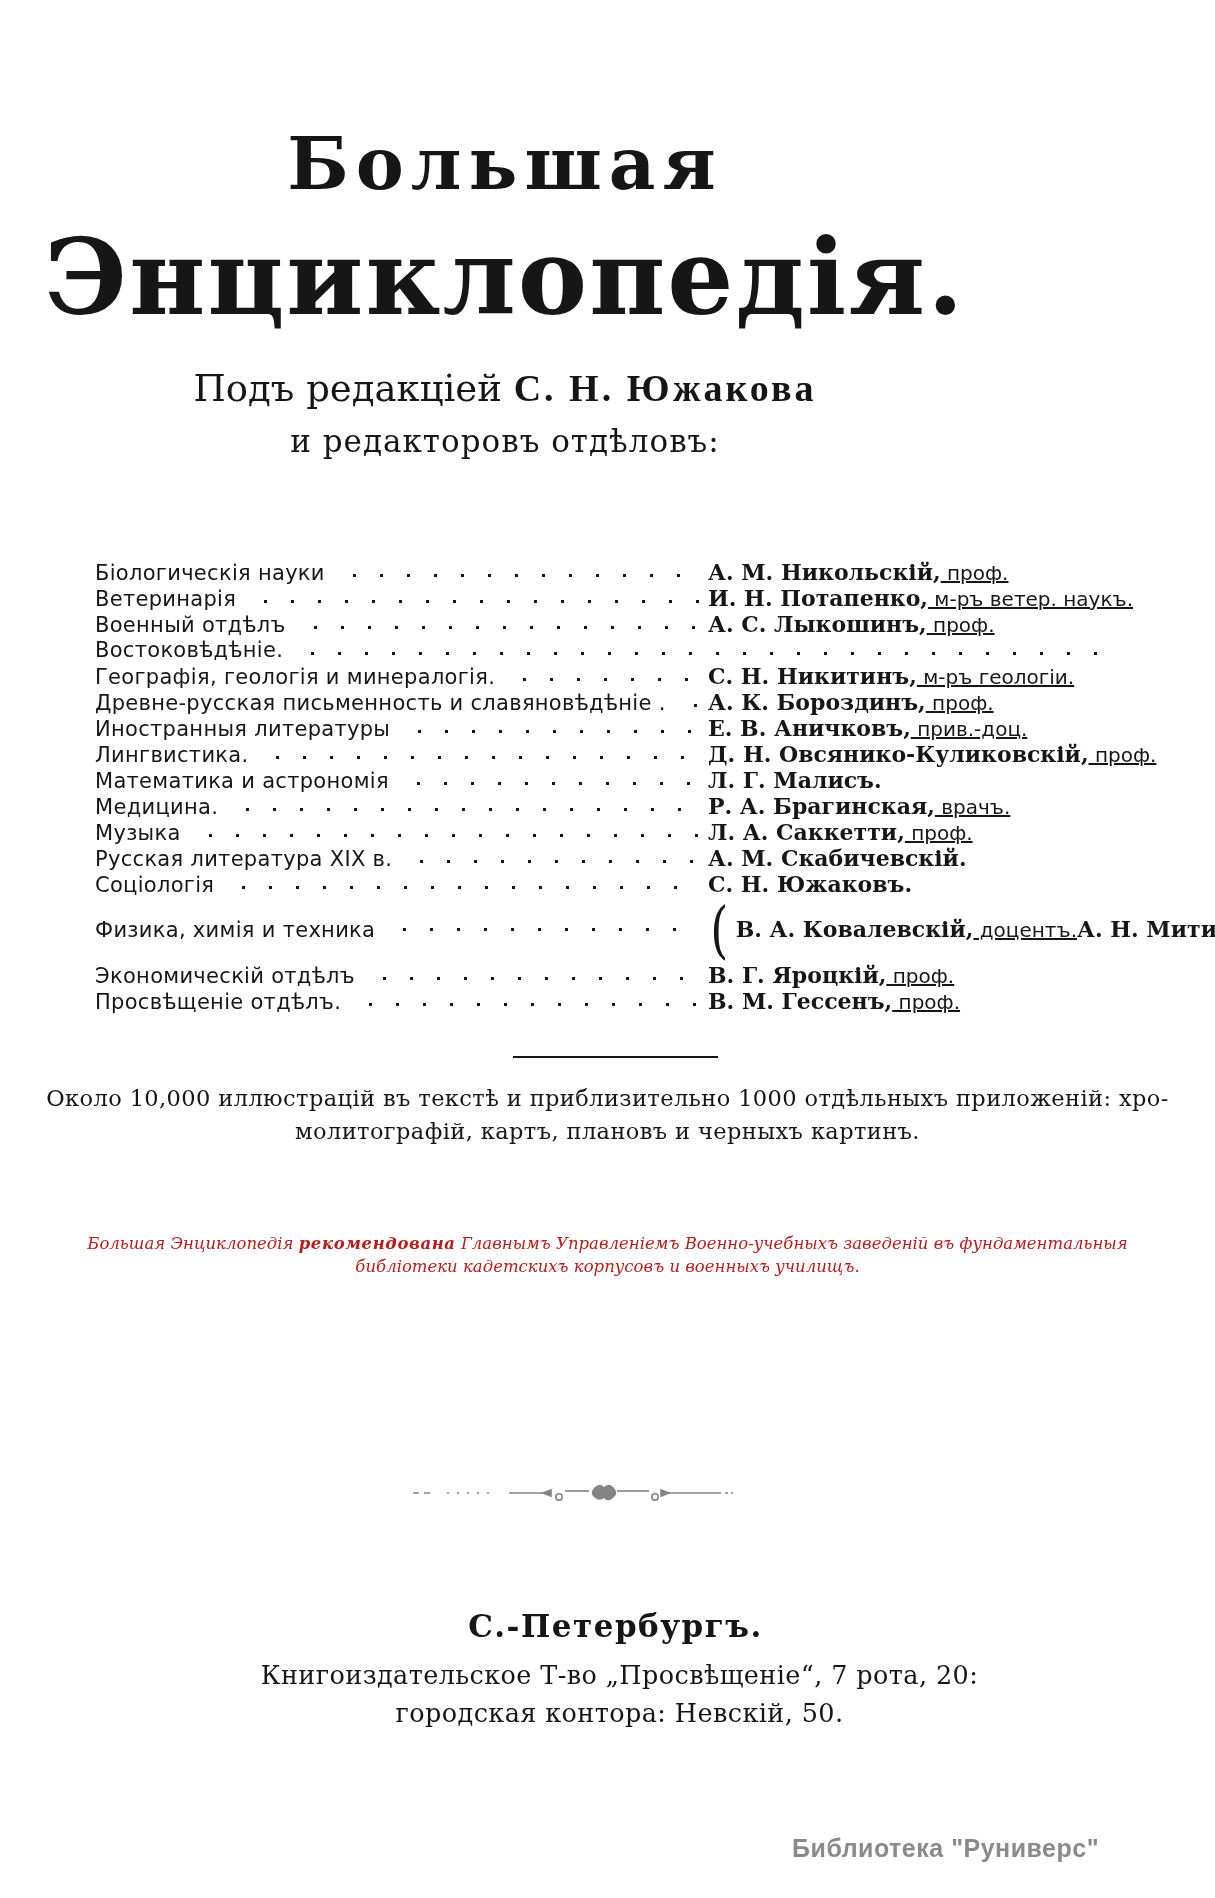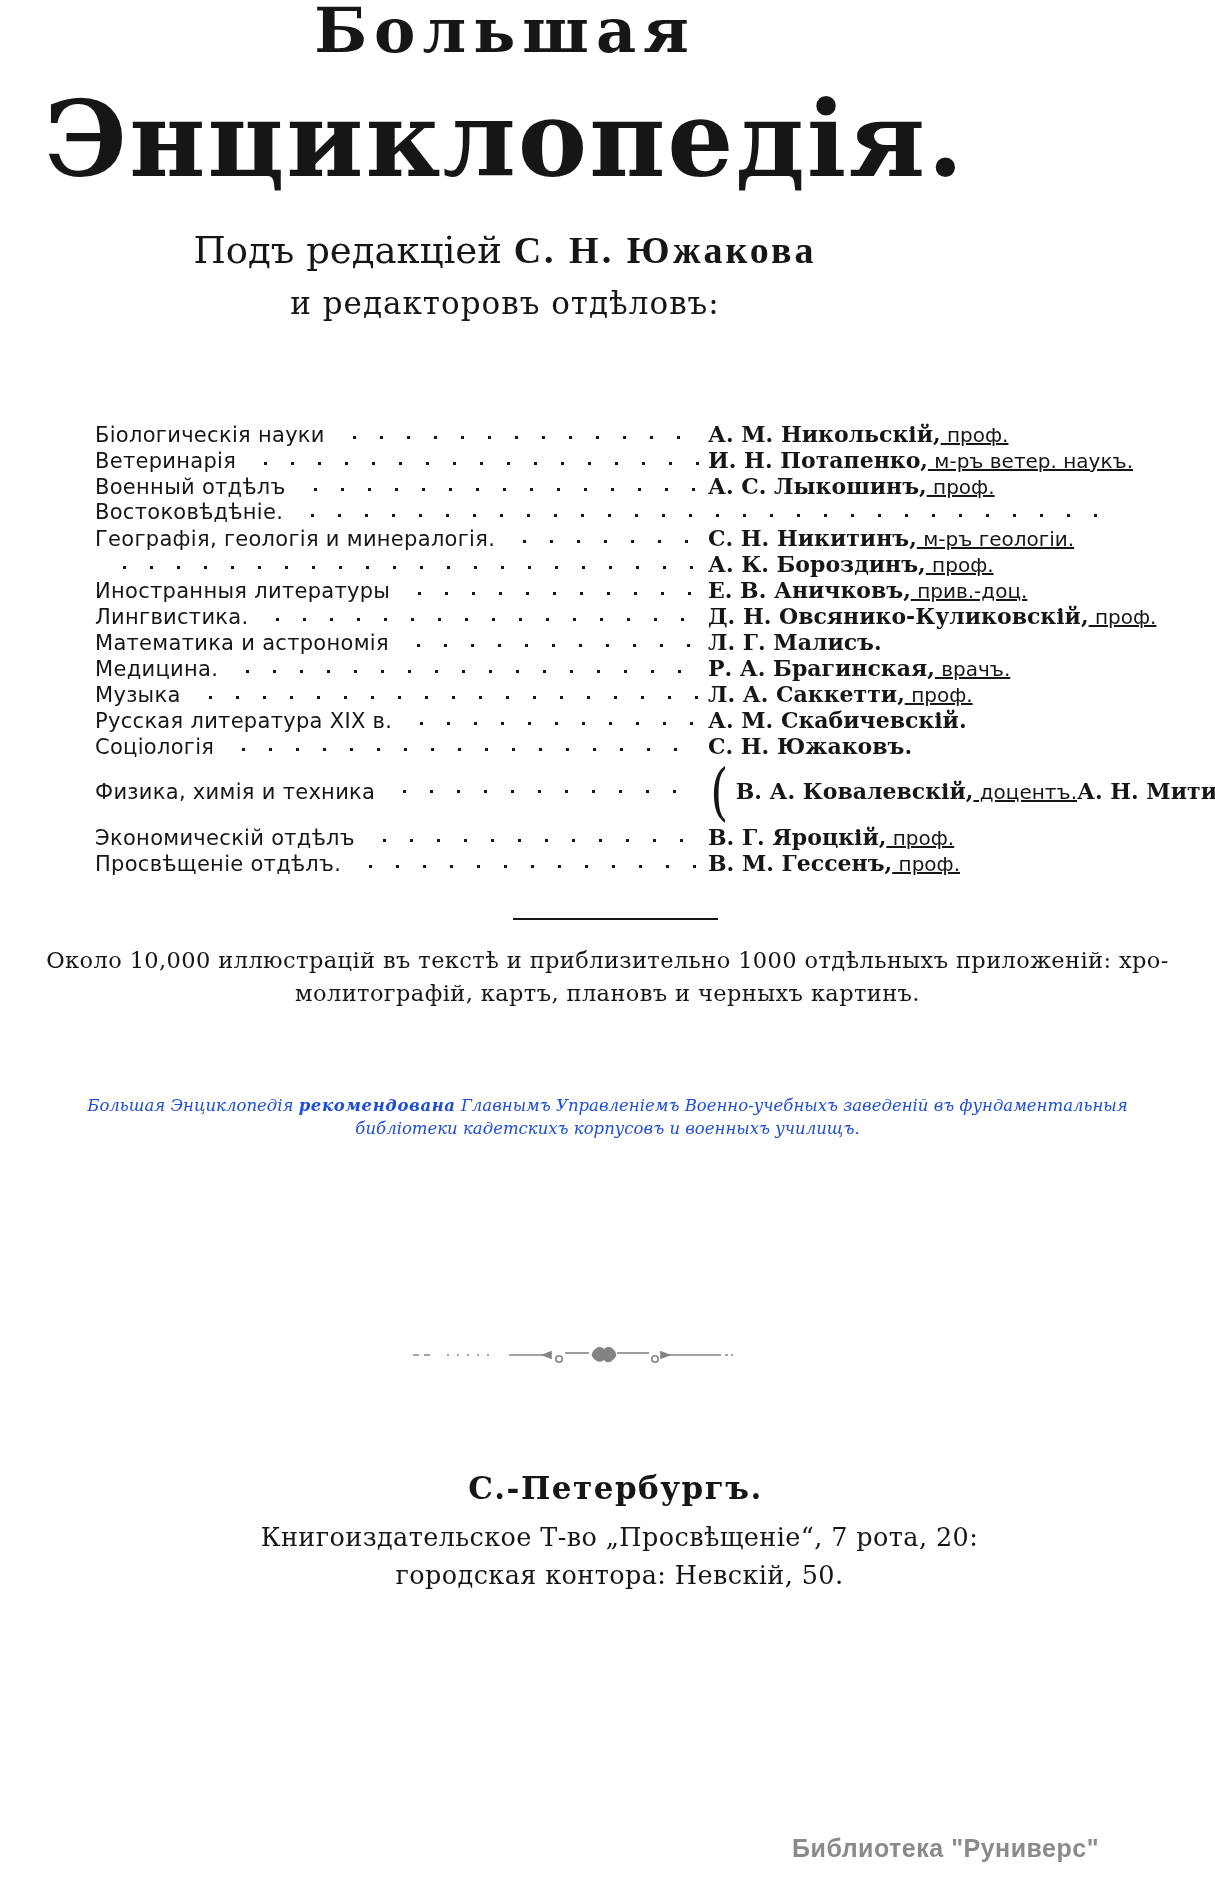--- a/index.html
+++ b/index.html
@@ -2,21 +2,21 @@
 <html><head>
 <meta charset="utf-8">
 <style>
   html,body{margin:0;padding:0;}
   body{
     width:1215px;height:1898px;background:#ffffff;position:relative;overflow:hidden;
     font-family:"DejaVu Serif", serif;color:#161616;
     -webkit-font-smoothing:antialiased;
   }
   .top-block{width:1010px;text-align:center;}
-  .title-line1{font-weight:bold;font-size:62px;line-height:1;letter-spacing:7px;}
+  .title-line1{font-weight:bold;font-size:72px;line-height:1;letter-spacing:7px;padding-top:128px;}
   .title-line2{font-weight:bold;font-size:104px;line-height:1;letter-spacing:2px;margin-top:26px;}
   .editor-line{margin-top:38px;font-size:37px;line-height:1.1;white-space:nowrap;}
   .editor-name-main{font-family:Liberation Serif, serif;font-weight:bold;letter-spacing:3px;font-size:38px;}
   .editors-subtitle{margin-top:13px;font-size:31px;letter-spacing:1px;}
 
   .dept-list{margin:100px 95px 0 95px;font-size:21px;}
   .dept-row{display:flex;align-items:baseline;line-height:26px;height:26px;}
   .dept-row.grouped{align-items:center;height:56px;margin:5px 0 4px 0;}
   .dept-subject{font-family:"DejaVu Sans", sans-serif;white-space:nowrap;letter-spacing:0.3px;}
   .dot-leader{flex:1;align-self:flex-end;height:9px;margin:0 8px 5px 14px;
@@ -27,21 +27,21 @@
   .editor-name{font-family:"DejaVu Serif", serif;font-weight:bold;font-size:22px;}
   .editor-title{font-family:"DejaVu Sans", sans-serif;font-size:20px;text-decoration:underline;}
   .dept-editor.with-brace{display:flex;align-items:center;}
   .brace{font-family:"DejaVu Serif", serif;font-size:58px;font-weight:normal;
     transform:scaleY(1.05) scaleX(0.8);margin-right:5px;line-height:56px;}
   .stack{display:flex;line-height:27px;}
 
   .section-rule{width:205px;height:2px;background:#161616;margin:42px auto 0 auto;transform:translateX(8px);}
   .illustrations{margin-top:24px;text-align:center;font-size:22.5px;line-height:33px;letter-spacing:0.4px;width:100%;}
 
-  .recommendation{margin-top:84px;text-align:center;font-style:italic;font-size:16.5px;line-height:23px;color:#1d4ed8;width:100%;}
+  .recommendation{margin-top:84px;text-align:center;font-style:italic;font-size:16.5px;line-height:23px;color:#b91c1c;width:100%;}
   .recommendation b{font-weight:bold;letter-spacing:0.6px;}
 
   .ornament{margin:206px auto 0 auto;width:320px;text-align:center;transform:translateX(-35px);opacity:0.85;}
 
   .imprint-city{margin-top:96px;text-align:center;font-weight:bold;font-size:31px;letter-spacing:1.5px;transform:translateX(8px);}
   .imprint-lines{margin-top:12px;text-align:center;font-size:25.5px;line-height:38px;letter-spacing:0.4px;transform:translateX(12px);}
 
   .watermark{position:absolute;top:1834px;right:116px;
     font-family:"Liberation Sans", sans-serif;font-weight:bold;font-size:25px;color:#8a8a8a;letter-spacing:0.5px;}
 </style>
@@ -77,20 +77,21 @@
     <div class="dept-row">
       <span class="dept-subject">Востоковѣдѣніе.</span>
       <span class="dot-leader"></span>
     </div>
     <div class="dept-row">
       <span class="dept-subject">Географія, геологія и минералогія.</span>
       <span class="dot-leader"></span>
       <span class="dept-editor"><b class="editor-name">С. Н. Никитинъ,</b><span class="editor-title"> м-ръ геологіи.</span></span>
     </div>
     <div class="dept-row">
+      <span class="dept-subject">Древне-русская письменность и славяновѣдѣніе .</span>
       <span class="dot-leader"></span>
       <span class="dept-editor"><b class="editor-name">А. К. Бороздинъ,</b><span class="editor-title"> проф.</span></span>
     </div>
     <div class="dept-row">
       <span class="dept-subject">Иностранныя литературы</span>
       <span class="dot-leader"></span>
       <span class="dept-editor"><b class="editor-name">Е. В. Аничковъ,</b><span class="editor-title"> прив.-доц.</span></span>
     </div>
     <div class="dept-row">
       <span class="dept-subject">Лингвистика.</span>

